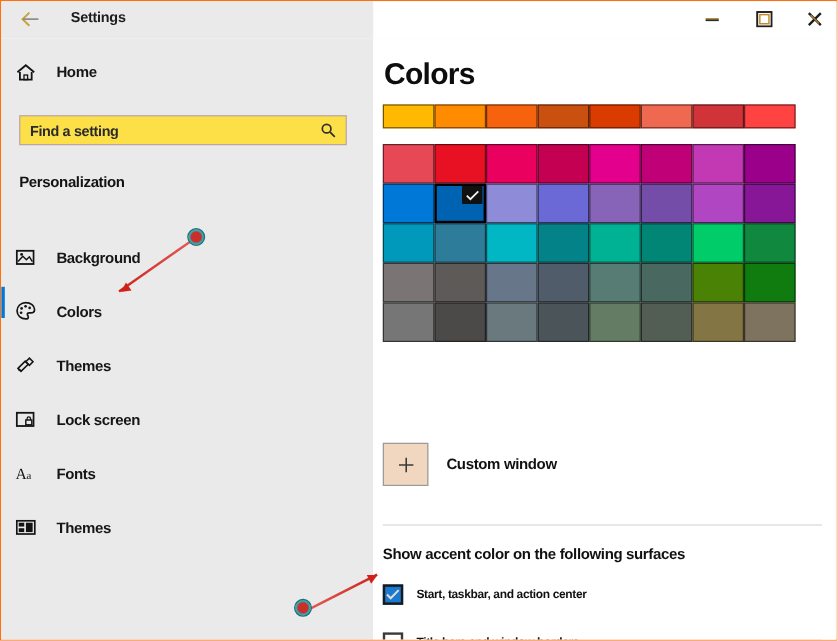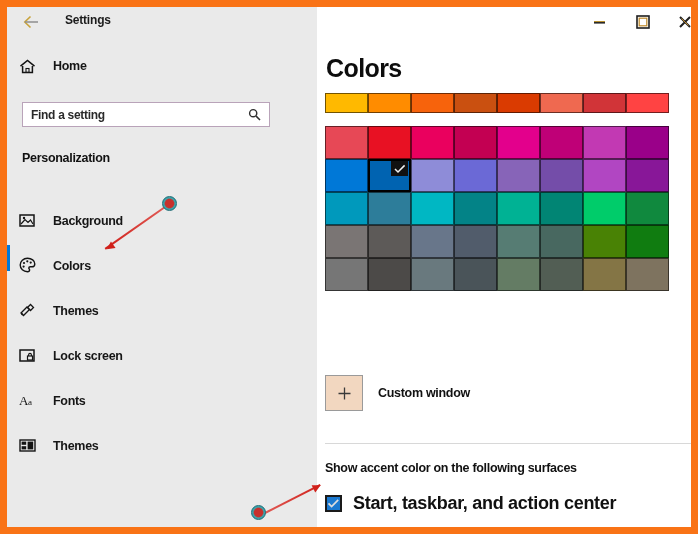--- a/index.html
+++ b/index.html
@@ -10,21 +10,21 @@
   body {
     font-family: "Liberation Sans", sans-serif;
     -webkit-font-smoothing: none;
   }
   #app {
     position: relative;
     width: 698px;
     height: 534px;
     overflow: hidden;
     background: #ffffff;
-    border: 7px solid #f97316;
+    border: 1px solid #f97316;
     box-sizing: border-box;
   }
 
   
   #titlebar {
     position: absolute;
     left: 0; top: 0;
     width: 698px; height: 31px;
     background: #eaeaea;
     box-sizing: border-box;
@@ -88,22 +88,22 @@
   .nav-label {
     font-size: 12.5px;
     color: #161616;
     font-weight: bold;
     letter-spacing: -0.3px;
     white-space: nowrap;
   }
   #search-box {
     position: absolute;
     left: 15px; top: 64px;
-    width: 248px; height: 25px;
-    background: #ffffff;
+    width: 273px; height: 25px;
+    background: #fde047;
     border: 1px solid #b9a3b9;
     box-sizing: border-box;
     display: flex; align-items: center;
     cursor: text;
   }
   #search-input-text {
     margin-left: 8px;
     font-size: 12px;
     color: #2a2a2a;
     font-weight: bold;
@@ -244,21 +244,21 @@
     background: #ffffff;
     display: flex; align-items: center; justify-content: center;
     flex: none;
   }
   .cbox.on {
     background: #1b79d0;
     border: 2px solid #1a1a1a;
   }
   .check-label {
     margin-left: 11px;
-    font-size: 18px;
+    font-size: 10px;
     font-weight: bold;
     color: #111;
     letter-spacing: -0.3px;
     white-space: nowrap;
   }
 
   
   #scroll-track {
     position: absolute;
     left: 684px; top: 31px;

